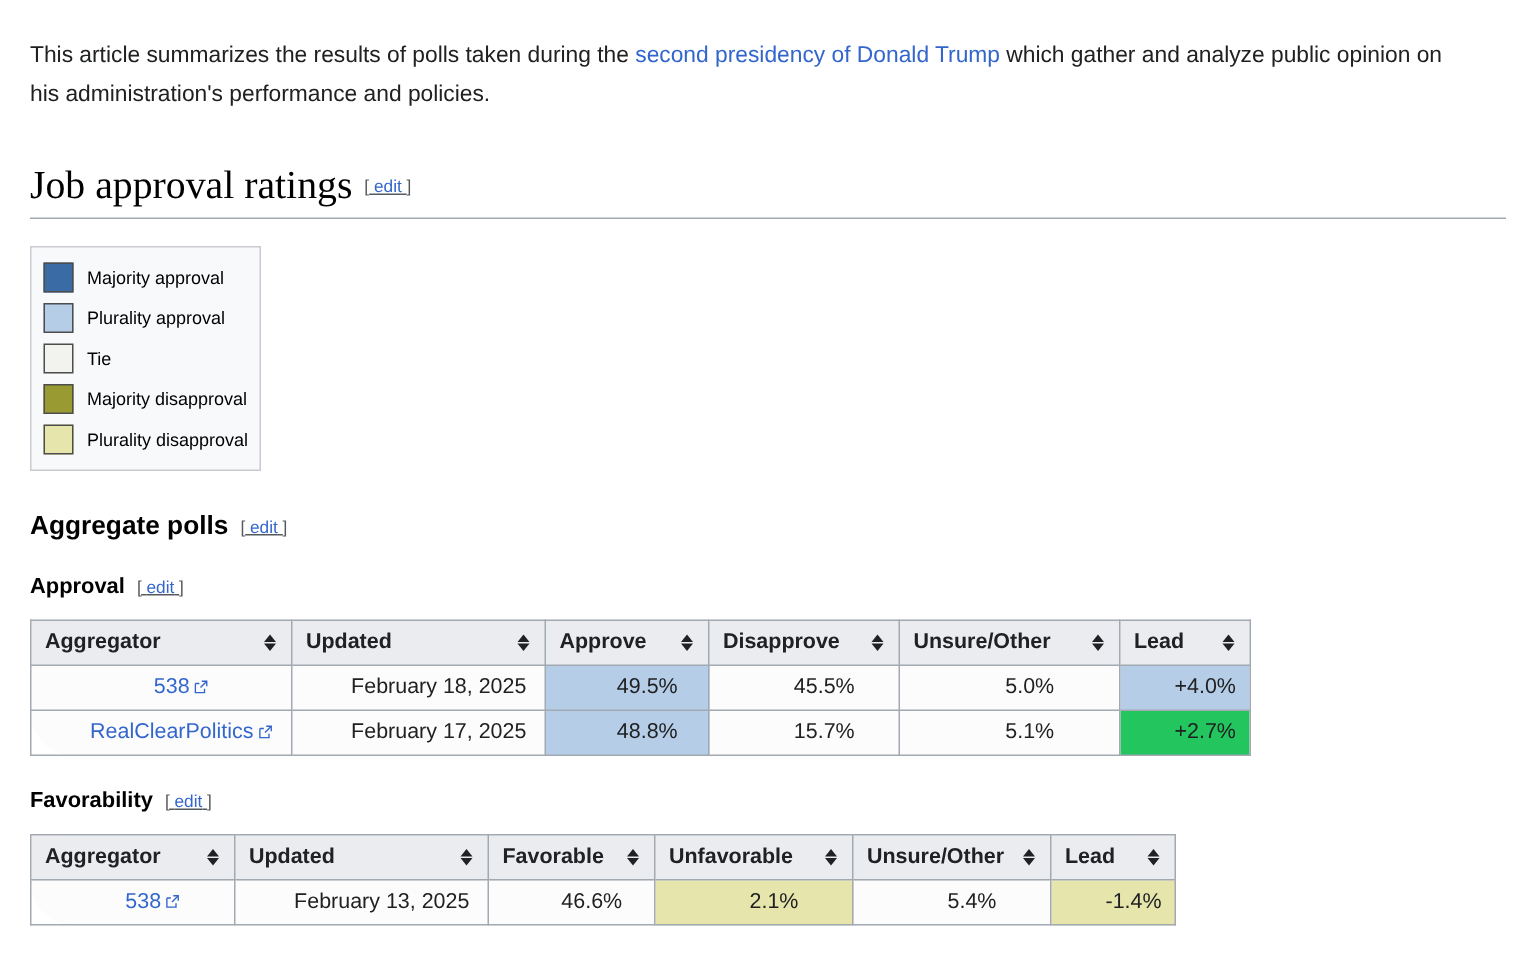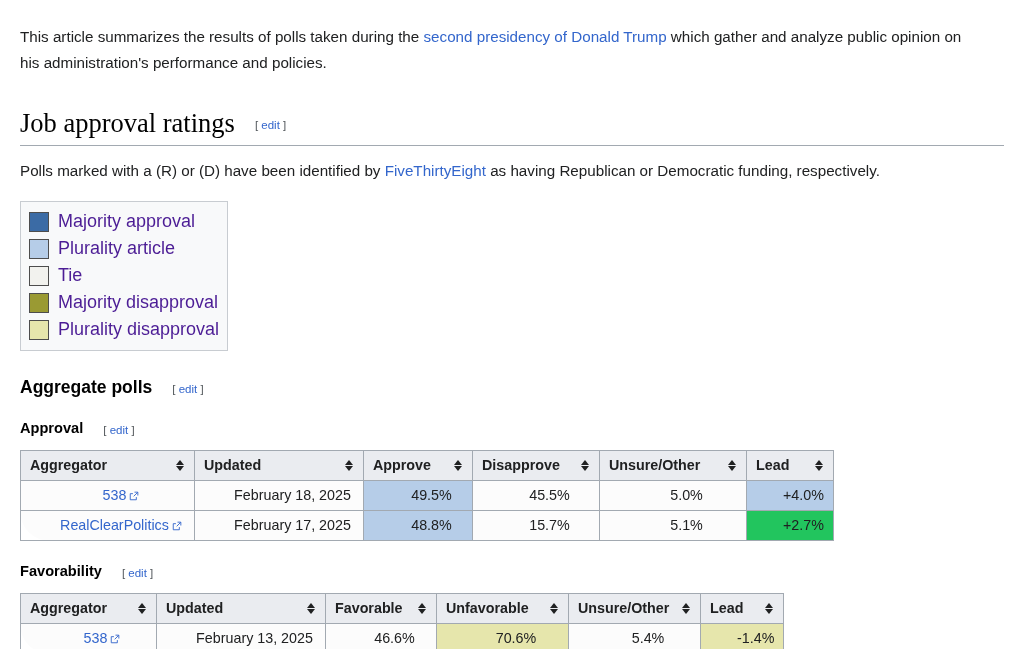--- a/index.html
+++ b/index.html
@@ -55,22 +55,23 @@
     font-weight: bold;
     margin: 22px 0 0 0;
     color: #000000;
   }
   .edit {
     font-size: 11.5px;
     font-weight: normal;
     color: #54595d;
     font-family: "Liberation Sans", sans-serif;
     white-space: nowrap;
-    margin-left: 20px;
+    margin-left: 8px;
     vertical-align: middle;
+    text-decoration: underline;
   }
   .edit a {
     color: #3366cc;
     text-decoration: none;
   }
   .edit .brk { color: #54595d; }
 
   
   .note {
     font-size: 15.2px;
@@ -92,23 +93,23 @@
     height: 27px;
   }
   .swatch {
     width: 20px;
     height: 20px;
     border: 1px solid #4d4d4d;
     box-sizing: border-box;
     flex: 0 0 auto;
   }
   .legend-label {
-    font-size: 18px;
+    font-size: 12px;
     margin-left: 9px;
-    color: #4c1d95;
+    color: #000000;
     white-space: nowrap;
   }
 
   
   table.wikitable {
     border-collapse: collapse;
     margin: 14px 0 0 0;
     background: #fcfcfc;
     font-size: 14.3px;
     border-radius: 30px;
@@ -184,33 +185,30 @@
   <p class="intro">
     <span>This article summarizes the results of polls taken during the </span><a href="#" class="wlink">second presidency of Donald Trump</a><span> which gather and analyze public opinion on his administration's performance and policies.</span>
   </p>
 
   
   <h2 class="section-h">
     <span>Job approval ratings</span><span class="edit"><span class="brk">[</span>&nbsp;<a href="#">edit</a>&nbsp;<span class="brk">]</span></span>
   </h2>
 
   
-  <p class="note">
-    <span>Polls marked with a (R) or (D) have been identified by </span><a href="#" class="wlink">FiveThirtyEight</a><span> as having Republican or Democratic funding, respectively.</span>
-  </p>
 
   
   <div class="legend">
     <div class="legend-row">
       <span class="swatch" style="background-color: rgb(59, 107, 165);"></span>
       <span class="legend-label">Majority approval</span>
     </div>
     <div class="legend-row">
       <span class="swatch" style="background-color: rgb(182, 205, 232);"></span>
-      <span class="legend-label">Plurality article</span>
+      <span class="legend-label">Plurality approval</span>
     </div>
     <div class="legend-row">
       <span class="swatch" style="background-color: rgb(242, 242, 238);"></span>
       <span class="legend-label">Tie</span>
     </div>
     <div class="legend-row">
       <span class="swatch" style="background-color: rgb(154, 154, 51);"></span>
       <span class="legend-label">Majority disapproval</span>
     </div>
     <div class="legend-row">
@@ -352,20 +350,20 @@
       <tr>
         <td>
           <a href="#" class="cell-link">538</a><span class="ext-icon"><svg width="10" height="10" viewBox="0 0 12 12">
                 <path d="M1.5 3.2h3.2M1.5 3.2v7.3h7.3V7.3" fill="none" stroke="#3366cc" stroke-width="1.1"></path>
                 <path d="M6.6 1.4h4v4" fill="none" stroke="#3366cc" stroke-width="1.1"></path>
                 <path d="M10.4 1.6L5.6 6.4" fill="none" stroke="#3366cc" stroke-width="1.1"></path>
               </svg></span>
         </td>
         <td>February 13, 2025</td>
         <td class="num">46.6%</td>
-        <td class="num" style="background-color: rgb(230, 230, 172);">70.6%</td>
+        <td class="num" style="background-color: rgb(230, 230, 172);">2.1%</td>
         <td class="num">5.4%</td>
         <td class="num" style="background-color: rgb(230, 230, 172);">-1.4%</td>
       </tr>
     </tbody>
   </table>
 
 </div>
 
 </body></html>

